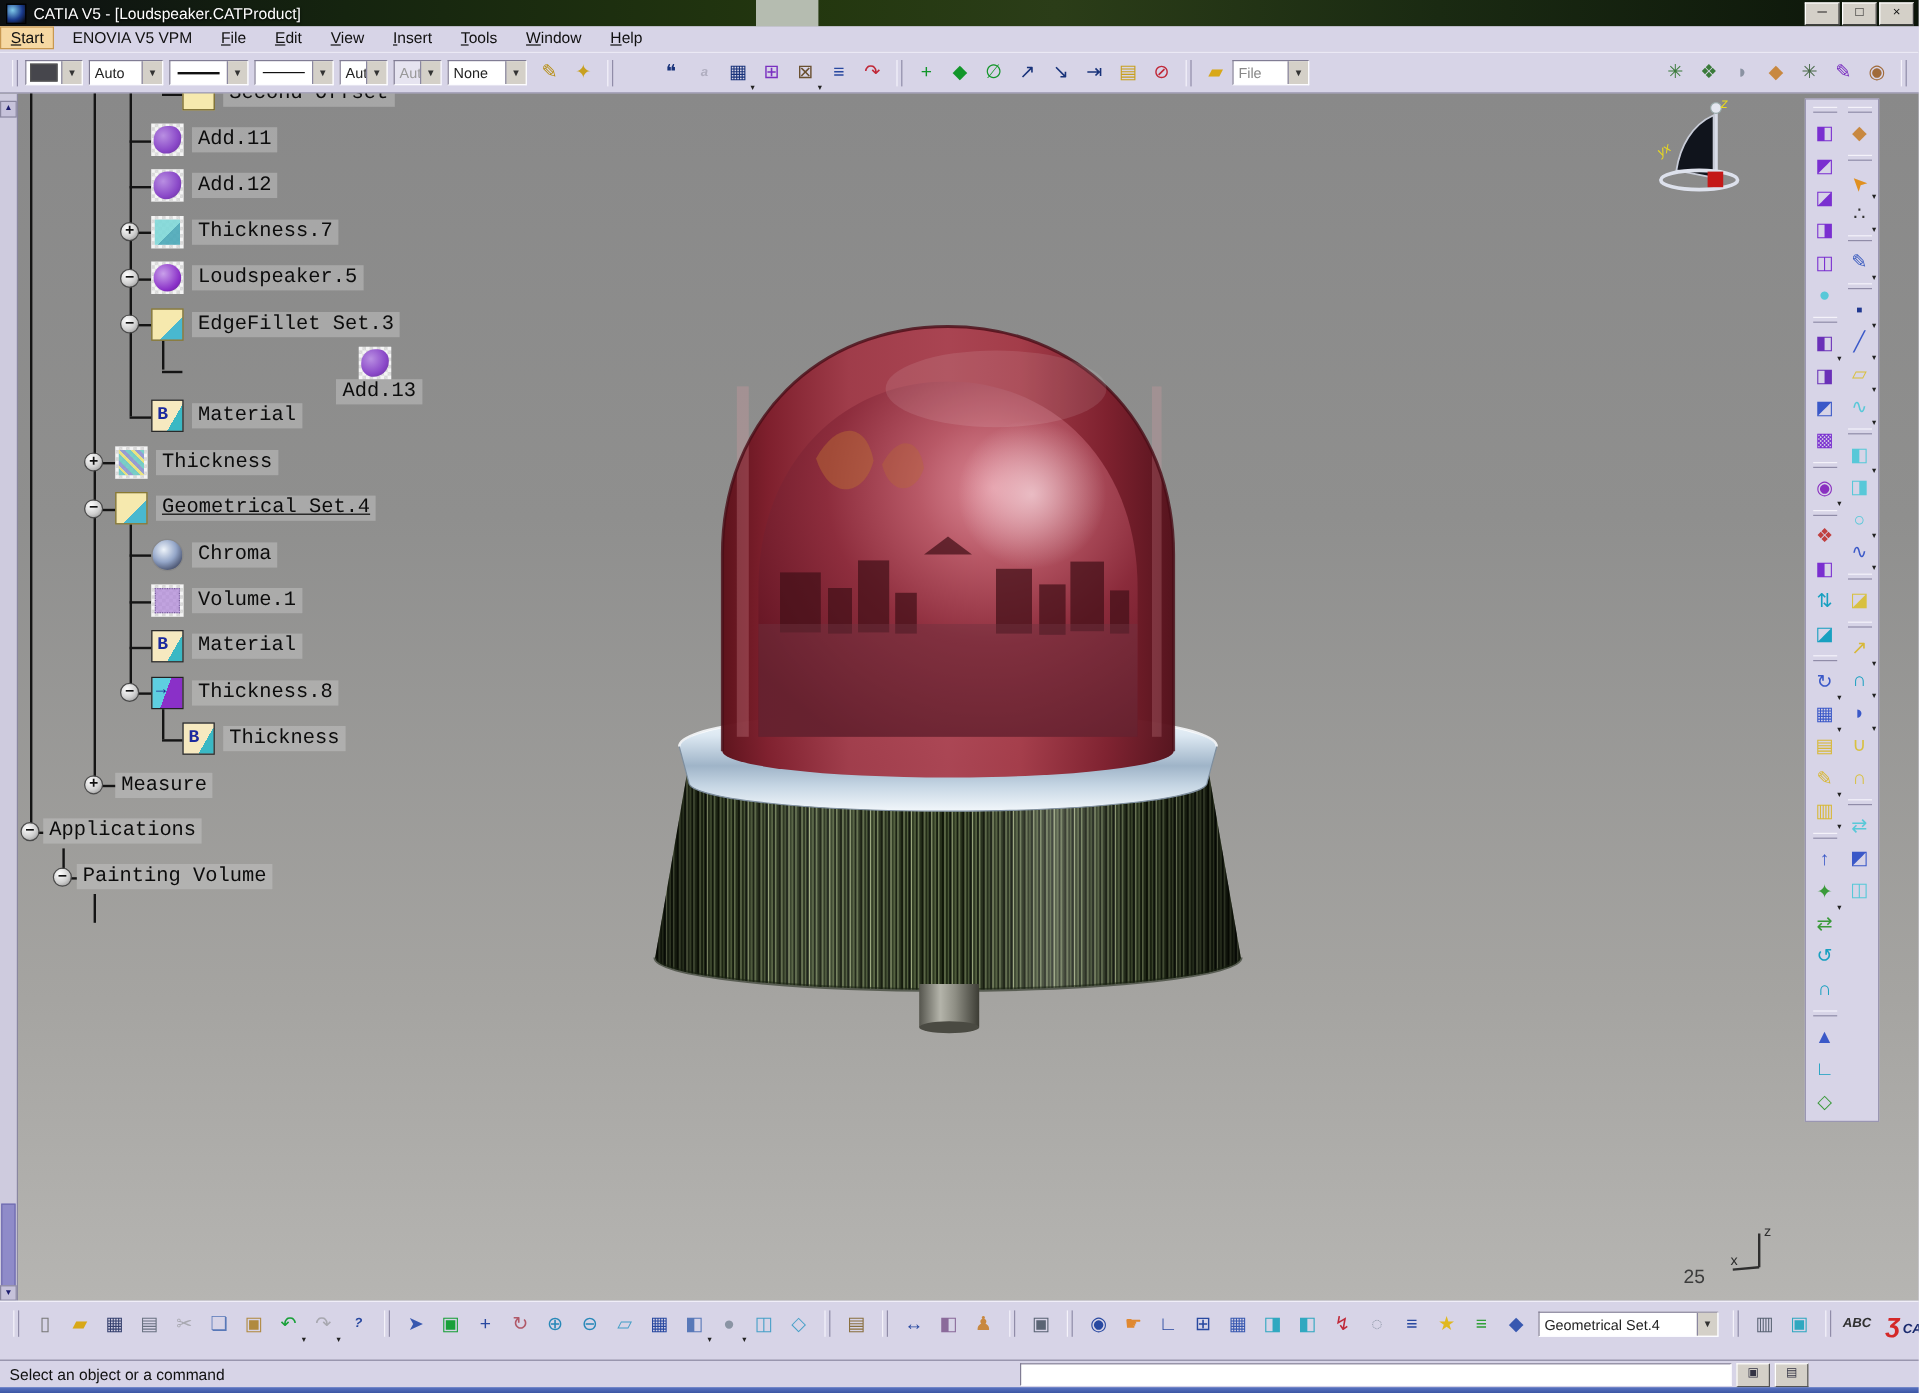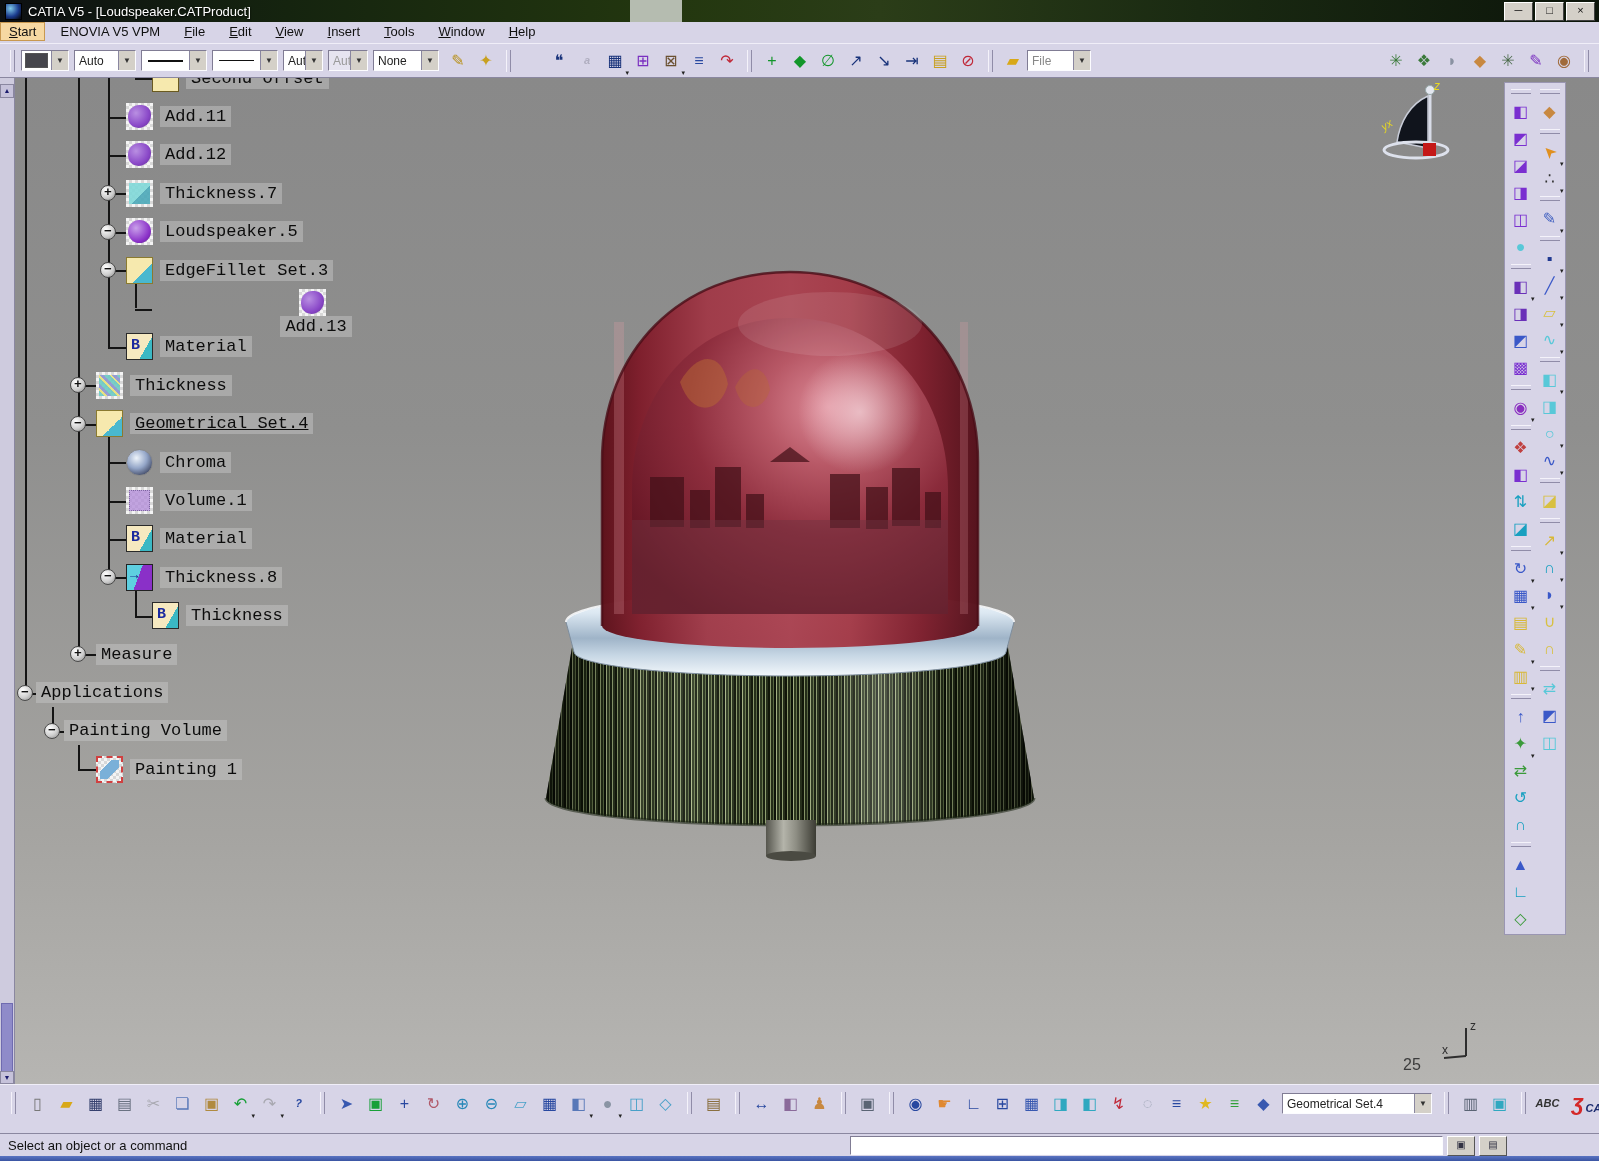--- a/index.html
+++ b/index.html
@@ -507,26 +507,20 @@
           <span class="texp">−</span>
 
           <span class="tlabel">Applications</span>
         </div>
         <div class="trow lvl1" style="top: 652.8px;">
           <span class="tstub"></span>
           <span class="texp">−</span>
 
           <span class="tlabel">Painting Volume</span>
         </div>
-        <div class="trow lvl2" style="top: 691.2px;">
-          <span class="tstub"></span>
-
-          <span class="ti ic-painting checker"></span>
-          <span class="tlabel">Painting 1</span>
-        </div>
       </div>
 
     <div class="rtb">
       <div class="rtb-col">
 
       <span class="hsep"></span>
           <span class="tbi">
             <span class="gl" style="color: rgb(122, 47, 208);">◧</span>
           </span>
           <span class="tbi">

